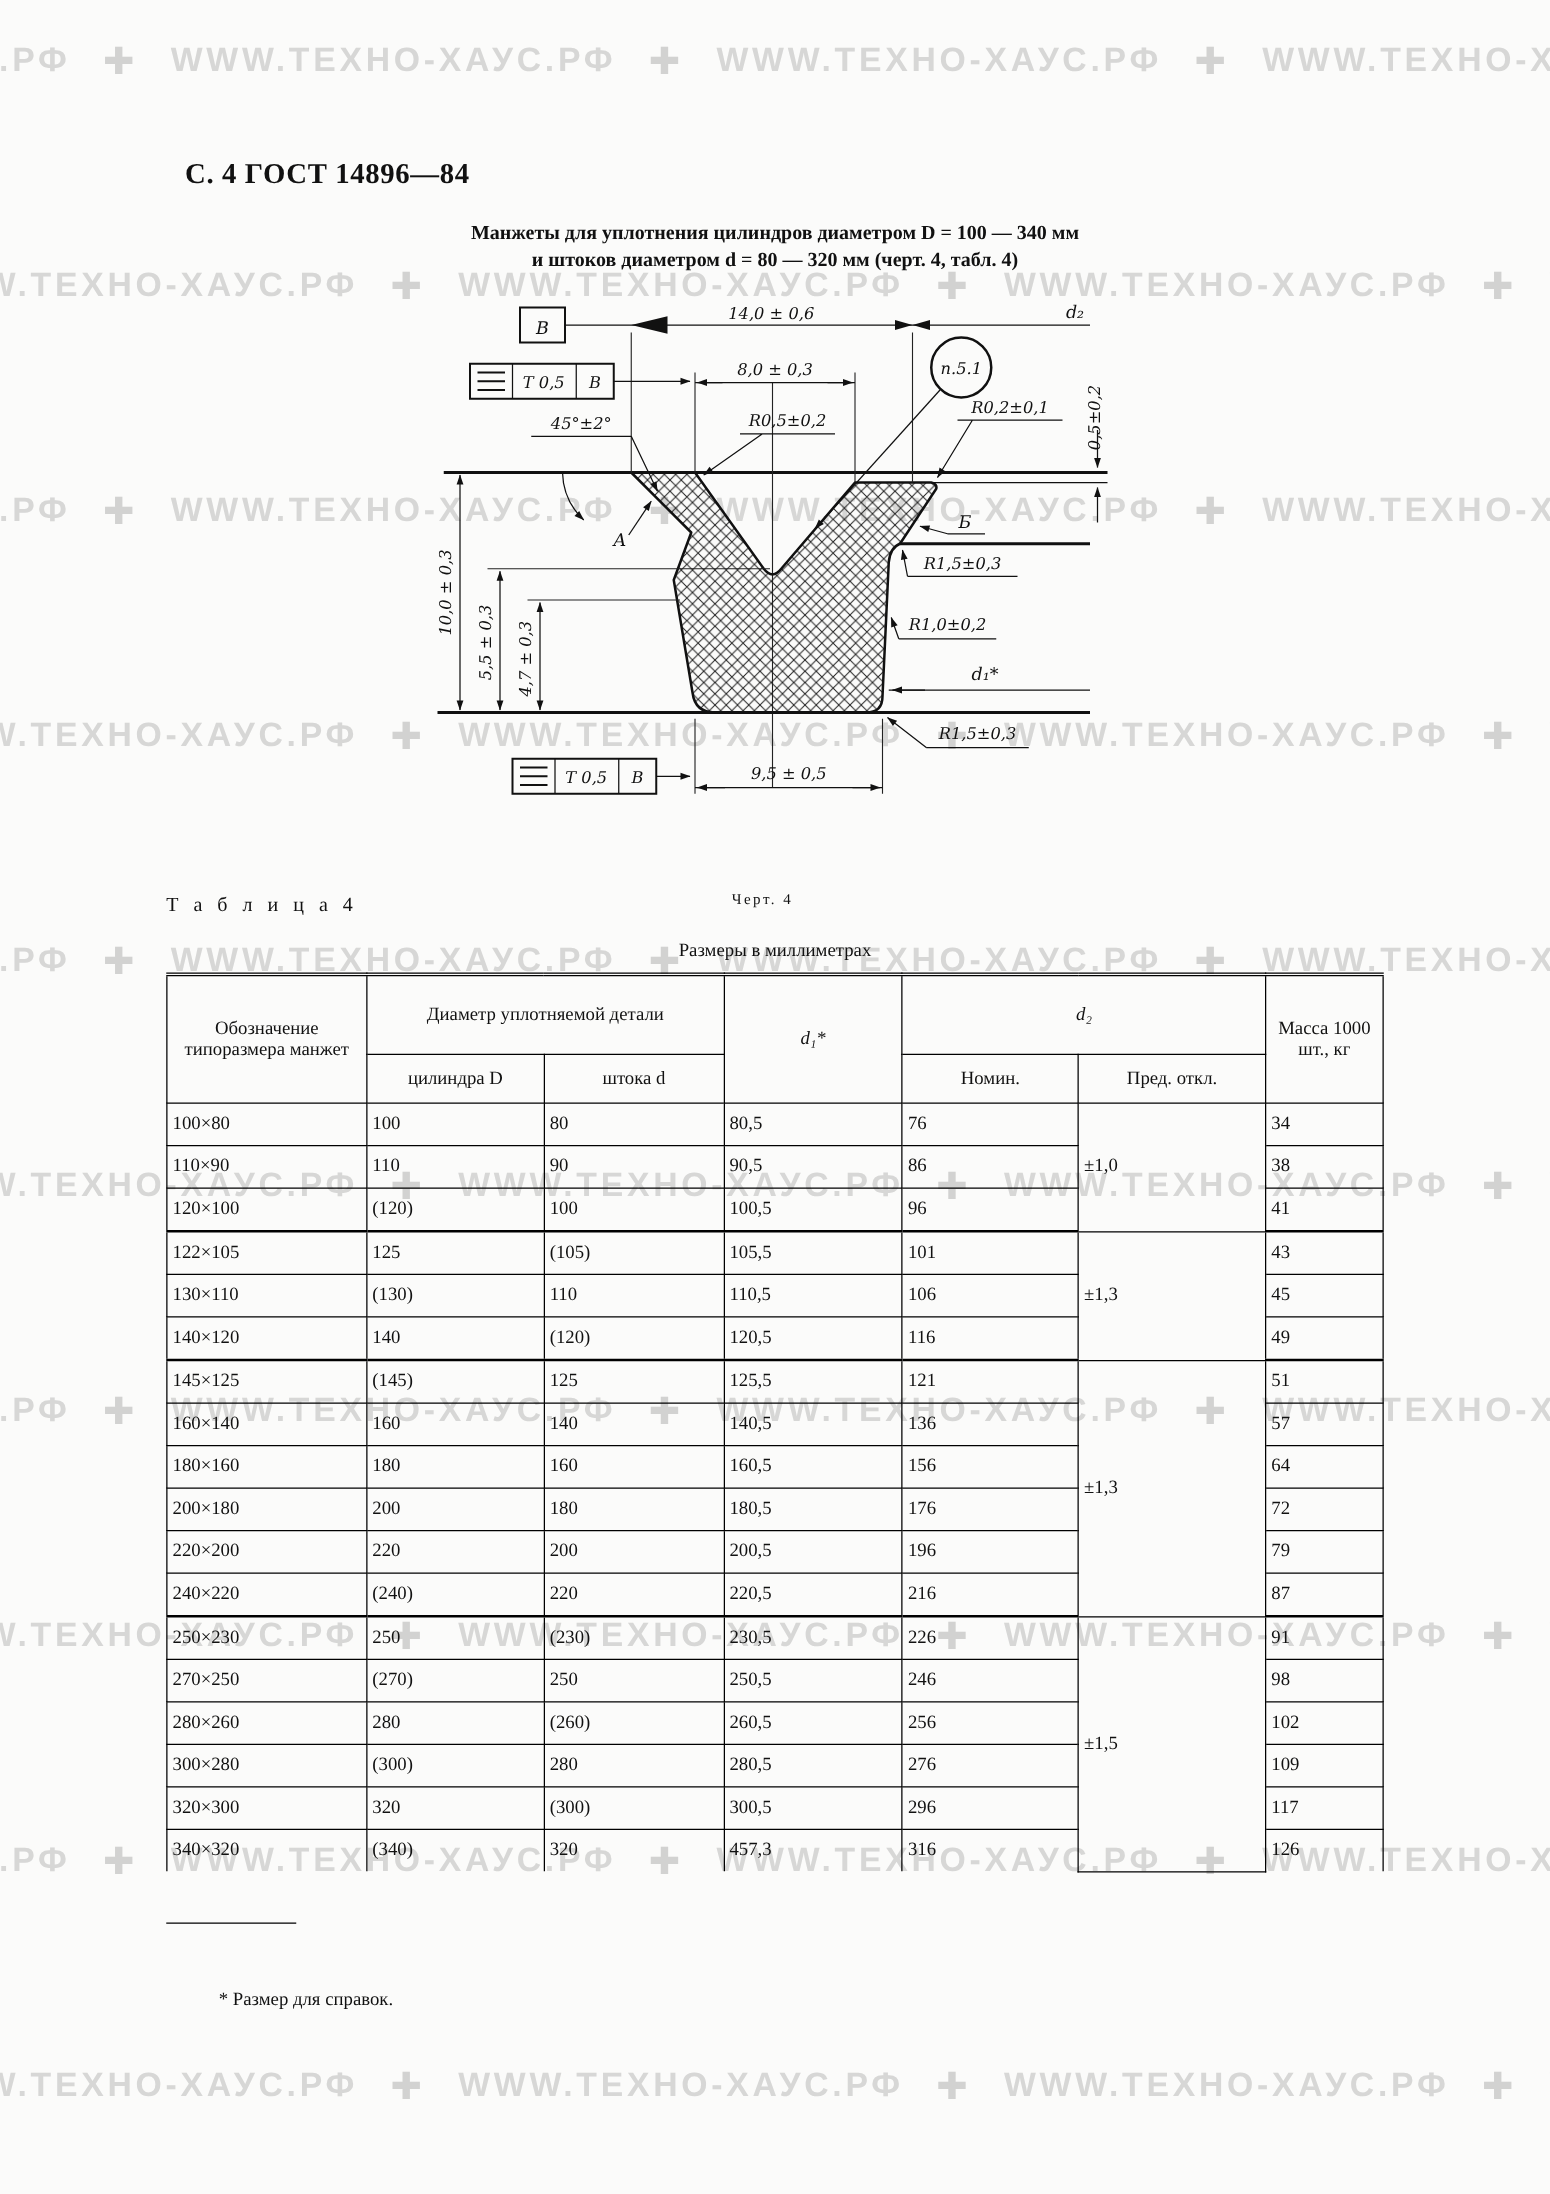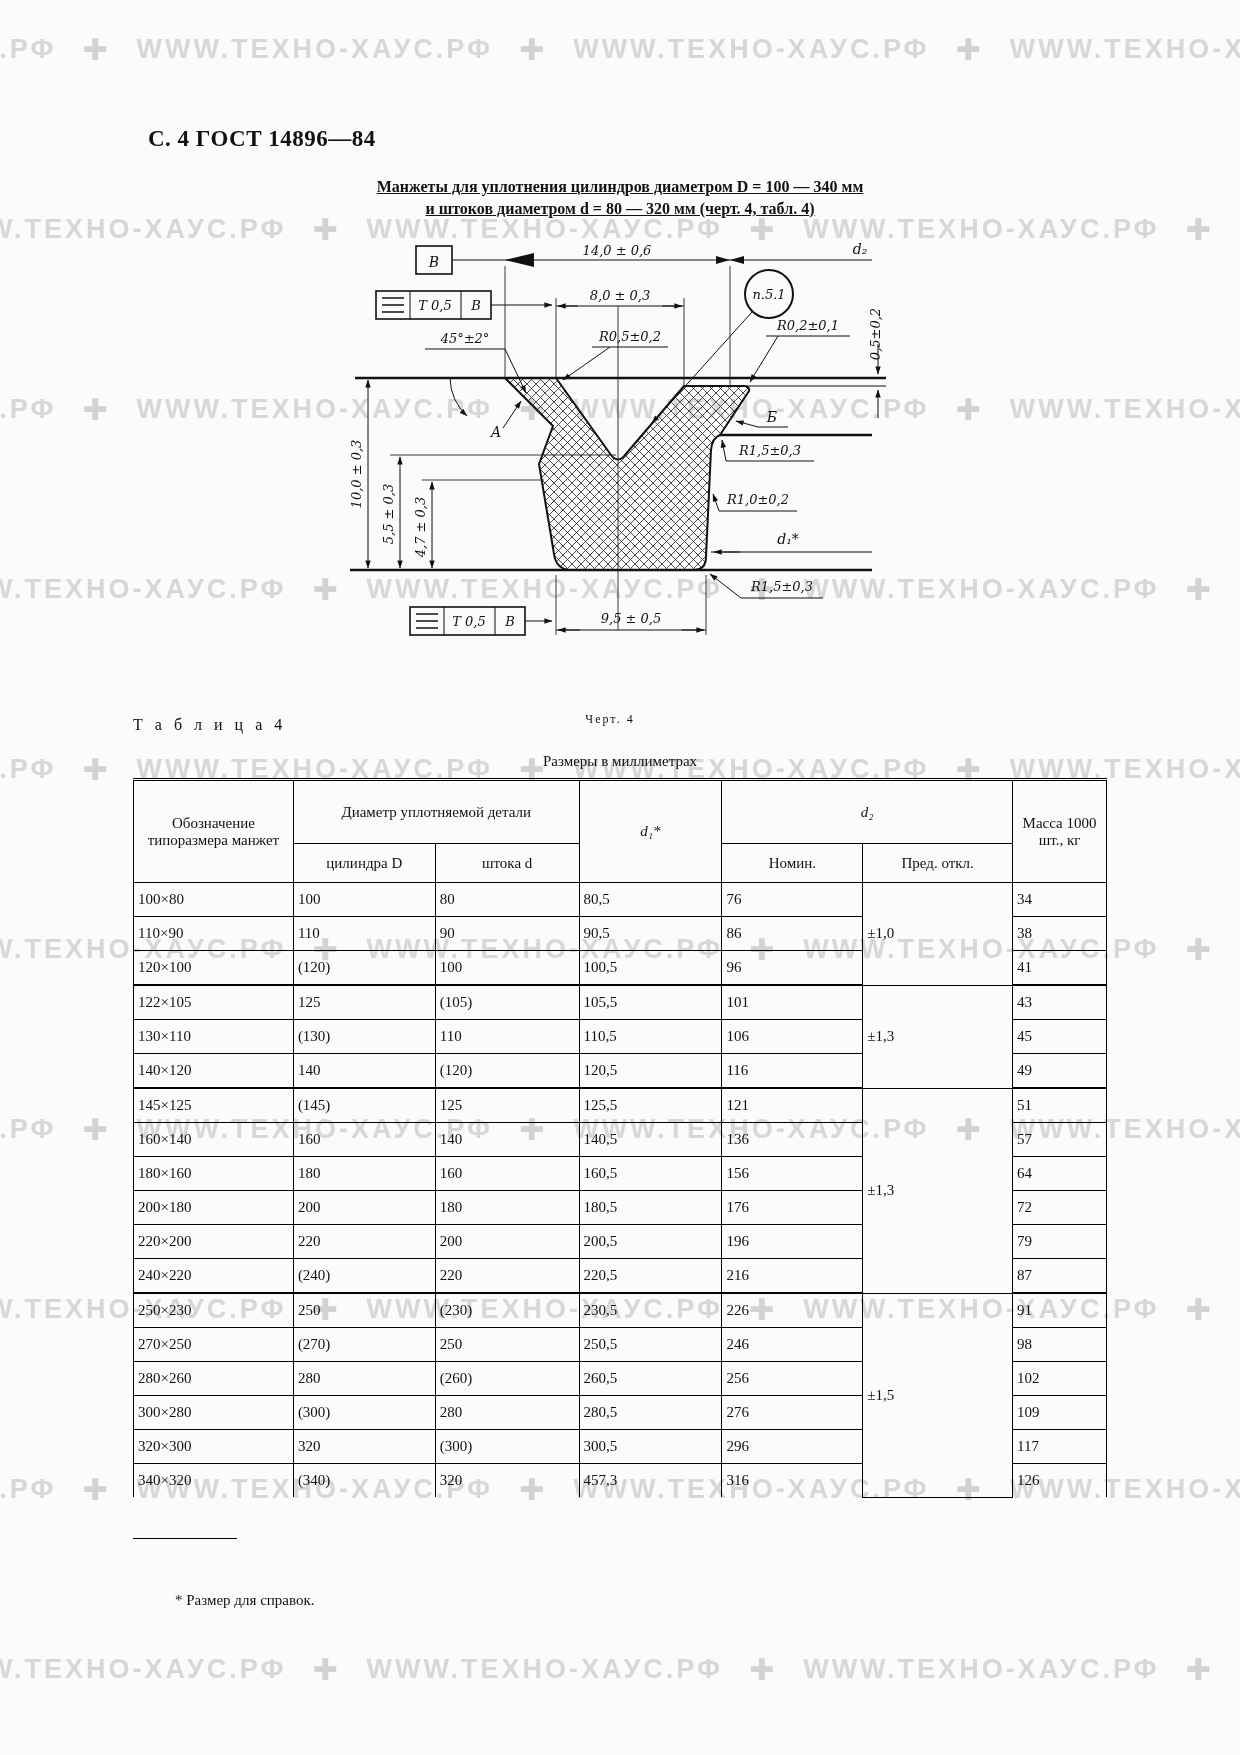--- a/index.html
+++ b/index.html
@@ -13,21 +13,21 @@
   .wm-row{
     position:absolute;left:0;width:1400px;white-space:nowrap;
     font-family:"Liberation Sans","DejaVu Sans",sans-serif;
     font-weight:700;font-size:27px;letter-spacing:3px;color:#d7d7d6;
     -webkit-user-select:none;user-select:none;
   }
   .wm-icon{display:inline-block;margin:0 26px;font-size:30px;color:#d2d2d1;transform:translateY(2px);}
   
   #content{position:absolute;inset:0;z-index:1;}
   #doc-header{position:absolute;left:148px;top:126px;font-size:23px;font-weight:bold;letter-spacing:.5px;}
-  #doc-title{position:absolute;left:130px;top:176px;width:980px;text-align:center;font-size:16px;font-weight:bold;line-height:22px;text-decoration:underline;}
+  #doc-title{position:absolute;left:130px;top:176px;width:980px;text-align:center;font-size:16px;font-weight:bold;line-height:22px;}
   #drawing-wrap{position:absolute;left:320px;top:240px;width:580px;height:470px;}
   #figure-caption{position:absolute;left:320px;top:712px;width:580px;text-align:center;font-size:12px;letter-spacing:2px;}
   #table-label{position:absolute;left:133px;top:716px;width:974px;font-size:16px;letter-spacing:4px;}
   #units-note{position:absolute;left:133px;top:753px;width:974px;text-align:center;font-size:15px;}
   
   #dims-table{
     position:absolute;left:133px;top:778px;width:974px;
     border-collapse:collapse;font-size:15px;
     border-top:3px double #000;
   }

